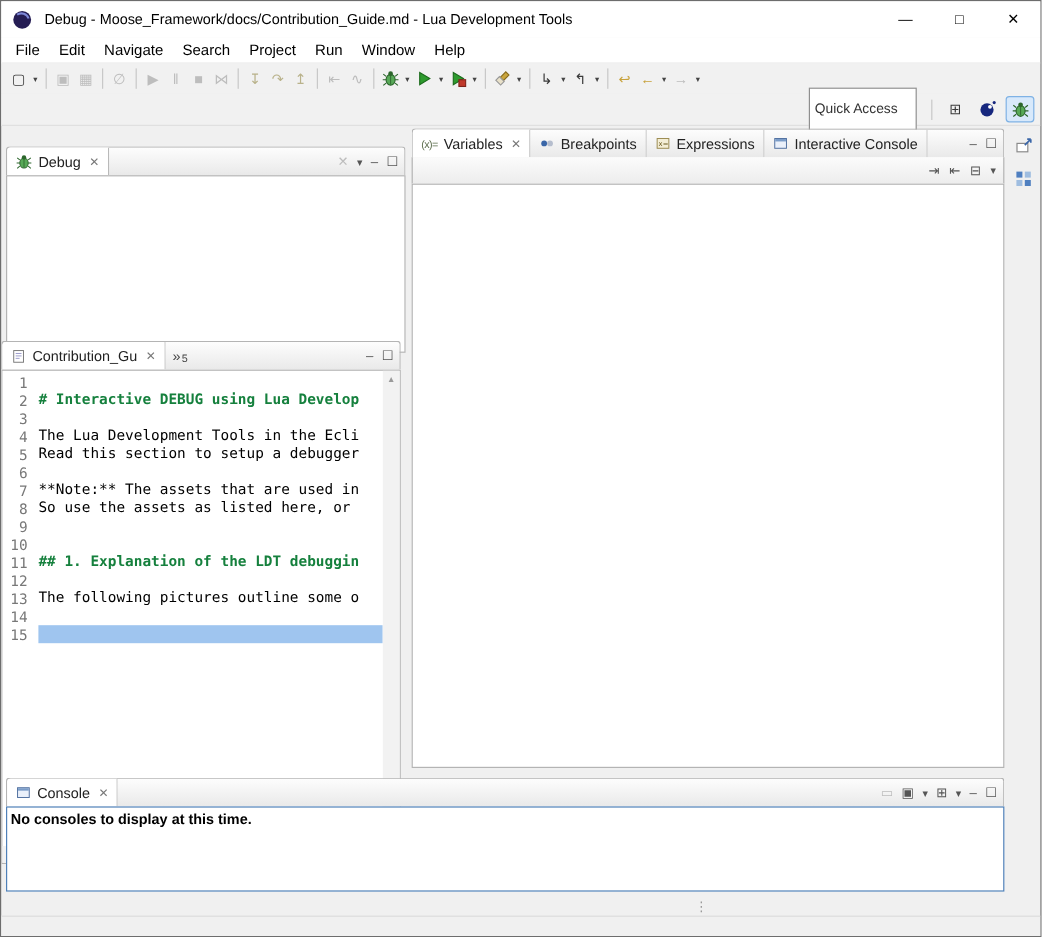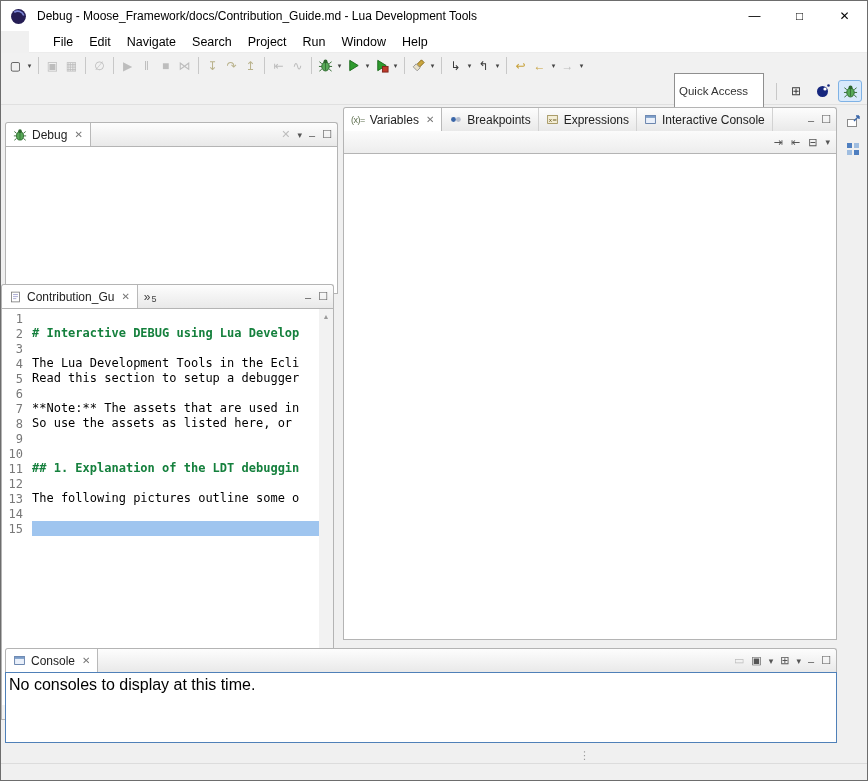--- a/index.html
+++ b/index.html
@@ -9,21 +9,21 @@
     border:1px solid #6d6d6d;font-family:"Liberation Sans",sans-serif;
     overflow:hidden;color:#000;
   }
   
   .titlebar{height:30px;background:#ffffff;display:flex;align-items:center;}
   .app-icon{width:18px;height:18px;margin-left:9px;display:flex;align-items:center;}
   .title-text{margin-left:9px;font-size:12px;color:#000;}
   .win-controls{margin-left:auto;display:flex;height:30px;}
   .win-btn{width:45px;height:30px;display:flex;align-items:center;justify-content:center;font-size:12px;color:#000;}
   
-  .menubar{height:22px;background:#ffffff;display:flex;align-items:center;padding-left:16px;border-bottom:1px solid #ececec;margin-left:28px;}
+  .menubar{height:22px;background:#ffffff;display:flex;align-items:center;padding-left:4px;border-bottom:1px solid #ececec;}
   .menu-item{padding:2px 8px;font-size:12.5px;color:#000;}
   
   .toolbar{height:25px;background:#f1f1f1;display:flex;align-items:center;padding-left:5px;}
   .tsep{width:1px;height:17px;background:#c8c8c8;margin:0 4px;}
   .tbtn{height:21px;min-width:19px;display:flex;align-items:center;justify-content:center;padding:0 2px;font-size:12px;color:#3a3a3a;}
   .tbtn.svgb{padding:0 1px;}
   .dd{width:9px;height:21px;display:flex;align-items:center;justify-content:center;font-size:7px;color:#444;}
   .disabled{color:#bdbdbd !important;}
   .muted-step{color:#b9b28b;}
   .green{color:#2e9b2e;}
@@ -60,21 +60,21 @@
   .sb-arrow{font-size:7px;color:#9a9a9a;width:14px;height:14px;display:flex;align-items:center;justify-content:center;flex:none;}
   .h-thumb{width:48px;height:10px;background:#c9c9c9;margin-left:4px;border-radius:1px;}
   .h-track-rest{flex:1;}
   .sb-corner{position:absolute;right:0;bottom:0;width:14px;height:14px;background:#f2f2f2;}
   
   .panel-toolbar{position:absolute;left:0;right:0;top:24px;height:22px;background:linear-gradient(#fbfbfb,#ededed);
                  border-left:1px solid #b4b4b4;border-right:1px solid #b4b4b4;display:flex;align-items:center;justify-content:flex-end;gap:8px;padding-right:6px;}
   .right-body{top:46px !important;}
   
   .console-body{position:absolute;left:0;right:0;top:24px;bottom:0;background:#fff;border:1px solid #4f80b8;}
-  .console-msg{font-size:16px;color:#000;padding:3px 3px;}
+  .console-msg{font-size:12px;color:#000;padding:3px 3px;font-weight:bold;}
   
   .right-strip{position:absolute;right:1px;top:106px;width:27px;display:flex;flex-direction:column;align-items:center;gap:9px;padding-top:6px;}
   .strip-btn{width:20px;height:18px;display:flex;align-items:center;justify-content:center;}
   .sash-handle{position:absolute;left:578px;top:748px;font-size:11px;color:#9a9a9a;}
   .statusbar{position:absolute;left:0;right:0;bottom:0;height:17px;background:#f0f0f0;border-top:1px solid #dcdcdc;}
 </style>
 </head>
 <body>
 
 <svg width="0" height="0" style="position:absolute" aria-hidden="true">

